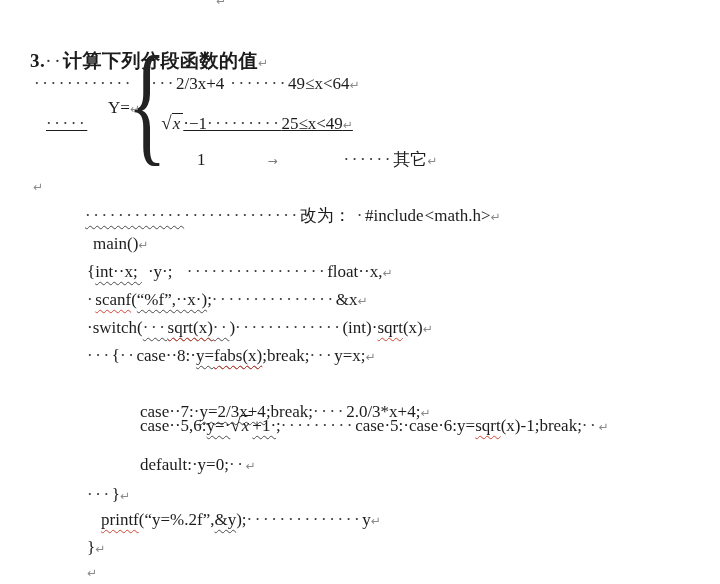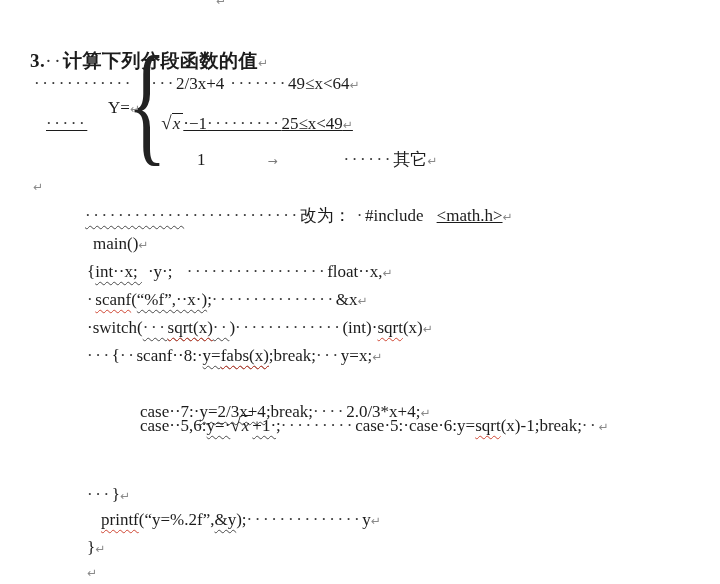--- a/index.html
+++ b/index.html
@@ -33,36 +33,37 @@
   <div class="line" style="left:34px;top:74px;text-align:center;"><span class="dots">············</span><span class="dots" style="margin-left:18px;">···</span><span>2/3x+4</span><span class="dots" style="margin-left:6px;">·······</span><span>49≤x&lt;64</span><span class="pilcrow">↵</span></div>
 
   <div class="line" style="left:108px;top:98px;"><span>Y=</span><span class="pilcrow">↵</span></div>
 
   <div class="line" style="left:46px;top:112px;text-decoration:underline;"><span class="dots">·····</span><span class="sqrt" style="margin-left:74px;"><span class="rsign">√</span><span class="rad">x</span></span><span>·−1</span><span class="dots">·········</span><span>25≤x&lt;49</span><span class="pilcrow">↵</span></div>
 
   <div class="line" style="left:140px;top:148px;"><span style="margin-left:57px;">1</span><span class="tabmark" style="margin-left:62px;">→</span><span class="dots" style="margin-left:66px;">······</span><span>其它</span><span class="pilcrow">↵</span></div>
 
   <div class="line pilcrow" style="left:33px;top:180px;">↵</div>
 
-  <div class="line" style="left:85px;top:204px;"><span class="dots wavy-dark">············</span><span class="dots">··············</span><span>改为：</span><span class="dots" style="margin-left:6px;">·</span><span>#include</span><span style="margin-left:13px;text-decoration:underline;">&lt;math.h&gt;</span><span class="pilcrow">↵</span></div>
+  <div class="line" style="left:85px;top:204px;"><span class="dots wavy-dark">············</span><span class="dots">··············</span><span>改为：</span><span class="dots" style="margin-left:6px;">·</span><span>#include</span><span style="margin-left:1px;">&lt;math.h&gt;</span><span class="pilcrow">↵</span></div>
 
   <div class="line" style="left:93px;top:234px;"><span>main()</span><span class="pilcrow">↵</span></div>
 
   <div class="line" style="left:87px;top:262px;"><span>{</span><span class="wavy-dark">int··x; </span><span style="margin-left:6px;">·y·; </span><span class="dots" style="margin-left:10px;">·················</span><span>float··x,</span><span class="pilcrow">↵</span></div>
 
   <div class="line" style="left:87px;top:290px;"><span class="dots">·</span><span class="wavy-red">scanf</span><span>(</span><span class="wavy-dark">“%f”,··x·)</span><span>;</span><span class="dots">···············</span><span>&amp;x</span><span class="pilcrow">↵</span></div>
 
   <div class="line" style="left:87px;top:318px;"><span>·switch(</span><span class="wavy-dark"><span class="dots">···</span><span class="wavy-red">sqrt(x)</span><span class="dots">··</span></span><span>)</span><span class="dots">·············</span><span>(int)·</span><span class="wavy-red">sqrt</span><span>(x)</span><span class="pilcrow">↵</span></div>
 
-  <div class="line" style="left:87px;top:346px;"><span class="dots">···</span><span>{</span><span class="dots">··</span><span>scanf··8:·</span><span class="wavy-dark"><span>y=</span><span class="wavy-red">fabs(x)</span></span><span>;break;</span><span class="dots">···</span><span>y=x;</span><span class="pilcrow">↵</span></div>
+  <div class="line" style="left:87px;top:346px;"><span class="dots">···</span><span>{</span><span class="dots">··</span><span>case··8:·</span><span class="wavy-dark"><span>y=</span><span class="wavy-red">fabs(x)</span></span><span>;break;</span><span class="dots">···</span><span>y=x;</span><span class="pilcrow">↵</span></div>
 
   <div class="line" style="left:140px;top:376px;margin-top:26px;"><span>case··7:·</span><span class="wavy-dark">y=2/3x+4</span><span>;break;</span><span class="dots">····</span><span>2.0/3*x+4;</span><span class="pilcrow">↵</span></div>
 
   <div class="line" style="left:140px;top:414px;"><span>case··5,6:</span><span class="wavy-dark"><span>y=·</span><span class="sqrt"><span class="rsign">√</span><span class="rad">x</span></span><span>+1·</span></span><span>;</span><span class="dots">·········</span><span>case·5:·case·6:y=</span><span class="wavy-red">sqrt</span><span>(x)-1;break;</span><span class="dots">··</span><span class="pilcrow">↵</span></div>
 
+  <div class="line" style="left:140px;top:455px;"><span>default:·y=0;</span><span class="dots">··</span><span class="pilcrow">↵</span></div>
 
   <div class="line" style="left:87px;top:485px;"><span class="dots">···</span><span>}</span><span class="pilcrow">↵</span></div>
 
   <div class="line" style="left:101px;top:510px;"><span class="wavy-red">printf</span><span>(“y=%.2f”,</span><span class="wavy-dark">&amp;y</span><span>);</span><span class="dots">··············</span><span>y</span><span class="pilcrow">↵</span></div>
 
   <div class="line" style="left:87px;top:538px;"><span>}</span><span class="pilcrow">↵</span></div>
 
   <div class="line pilcrow" style="left:87px;top:566px;">↵</div>
 
 </div>

